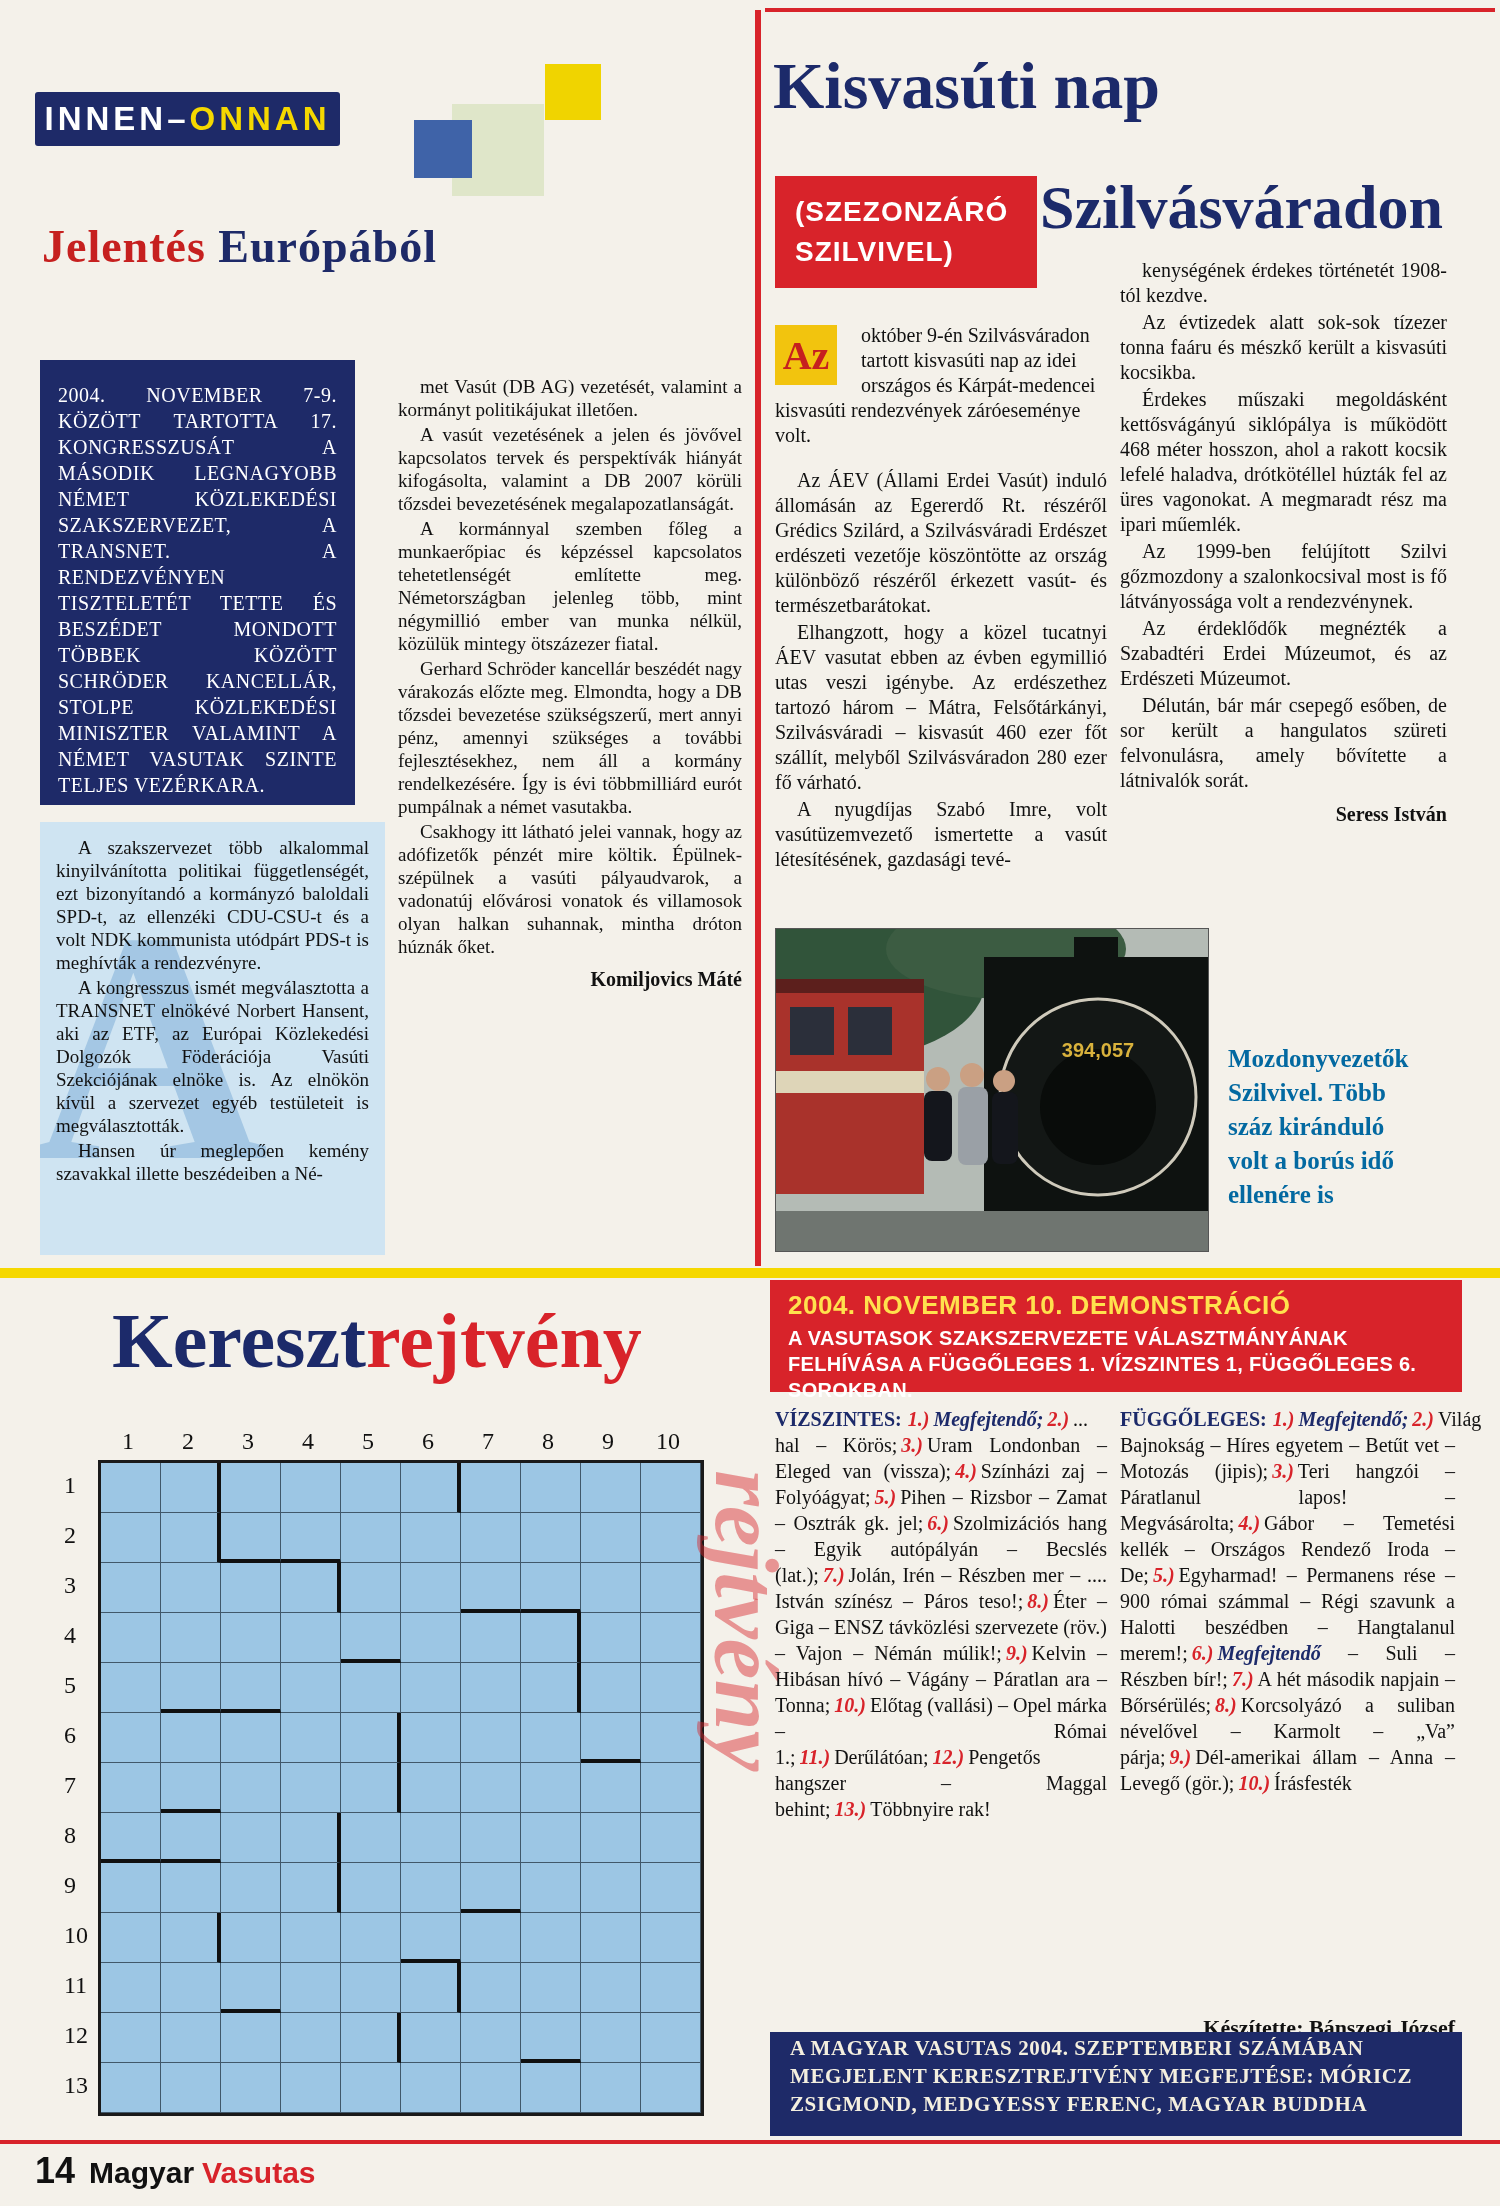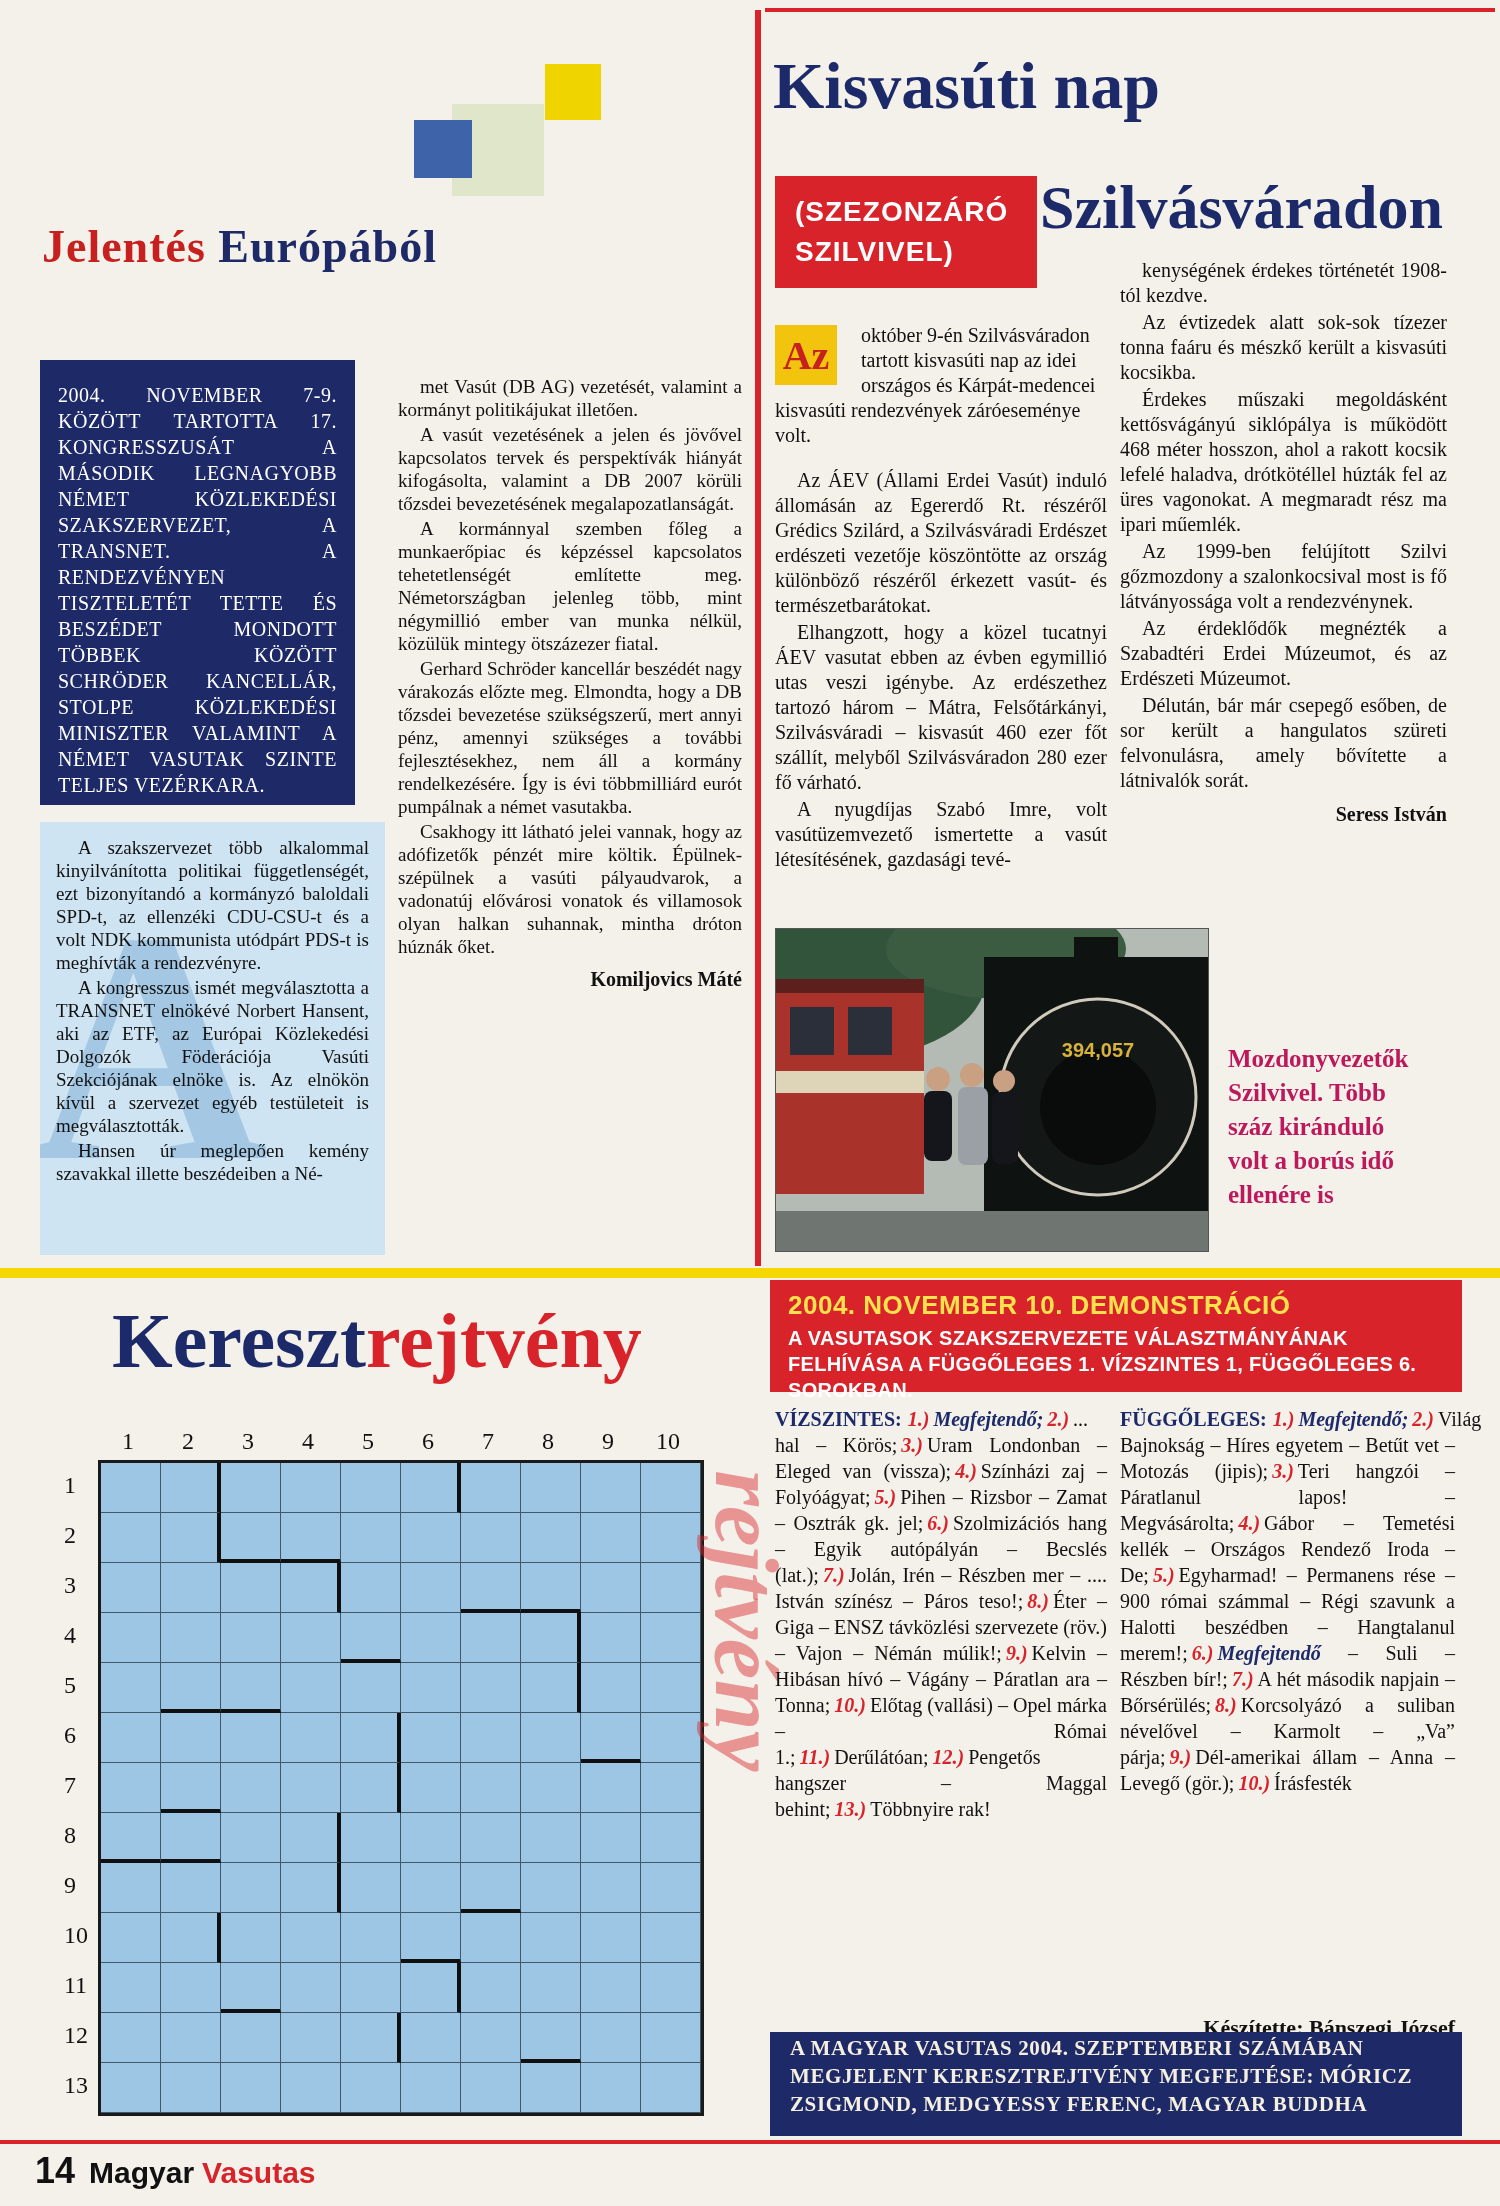--- a/index.html
+++ b/index.html
@@ -47,21 +47,21 @@
   .kv-col1{position:absolute;left:775px;top:303px;width:332px;height:605px;overflow:hidden;}
   .kv-col2{position:absolute;left:1120px;top:258px;width:327px;height:650px;overflow:hidden;}
   .kv-col1 p,.kv-col2 p{font-size:20px;line-height:25px;}
   .dropcap{float:left;width:62px;height:60px;background:#f2c40e;color:#c6201f;font-weight:bold;
            font-size:40px;display:flex;align-items:center;justify-content:center;margin:2px 24px 2px 0;}
   .p-first{text-indent:0 !important;}
 
   .photo{position:absolute;left:775px;top:928px;width:432px;height:322px;border:1px solid #555;
          background:#fef9c3;overflow:hidden;}
   .photo svg{display:block;}
-  .photo-caption{position:absolute;left:1228px;top:1042px;width:200px;color:#be185d;font-weight:bold;
+  .photo-caption{position:absolute;left:1228px;top:1042px;width:200px;color:#0369a1;font-weight:bold;
                  font-size:25px;line-height:34px;}
 
   
   .yellow-band{position:absolute;left:0;top:1268px;width:1500px;height:10px;background:#f5d800;}
 
   
   .xw-title{position:absolute;left:112px;top:1296px;font-size:78px;font-weight:bold;}
   .xw-title .navy{color:#1c2a6a;} .xw-title .red{color:#d8232a;}
 
   .demo-box{position:absolute;left:770px;top:1280px;width:692px;height:112px;background:#d8232a;
@@ -102,20 +102,25 @@
   .footer{position:absolute;left:35px;top:2150px;font-family:"Liberation Sans",sans-serif;font-weight:bold;}
   .footer .num{font-size:36px;margin-right:14px;}
   .footer .m1{font-size:30px;color:#111;margin-right:8px;}
   .footer .m2{font-size:30px;color:#d8232a;}
 </style>
 </head>
 <body>
 
 <div class="page">
 
+  <div class="innen-bar">
+    <span class="w">INNEN</span>
+      <span class="w">–</span>
+      <span class="y">ONNAN</span>
+  </div>
   <div class="sq sq-pale"></div>
   <div class="sq sq-blue"></div>
   <div class="sq sq-yellow"></div>
 
   <div class="jelentes">
     <span class="red">Jelentés</span><span class="navy"> Európából</span>
   </div>
 
   <div class="intro-box">
     <span>2004. NOVEMBER 7-9. KÖZÖTT TARTOTTA 17. KONGRESSZUSÁT A MÁSODIK LEGNAGYOBB NÉMET KÖZLEKEDÉSI SZAKSZERVEZET, A TRANSNET. A RENDEZVÉNYEN TISZTELETÉT TETTE ÉS BESZÉDET MONDOTT TÖBBEK KÖZÖTT SCHRÖDER KANCELLÁR, STOLPE KÖZLEKEDÉSI MINISZTER VALAMINT A NÉMET VASUTAK SZINTE TELJES VEZÉRKARA.</span>

